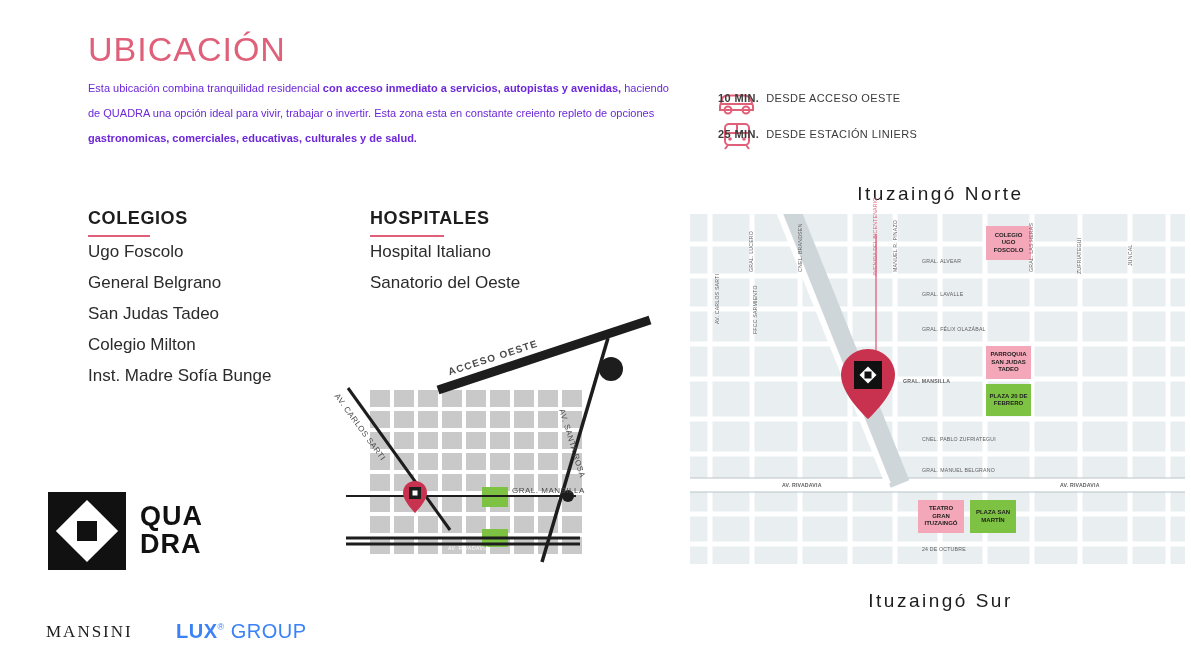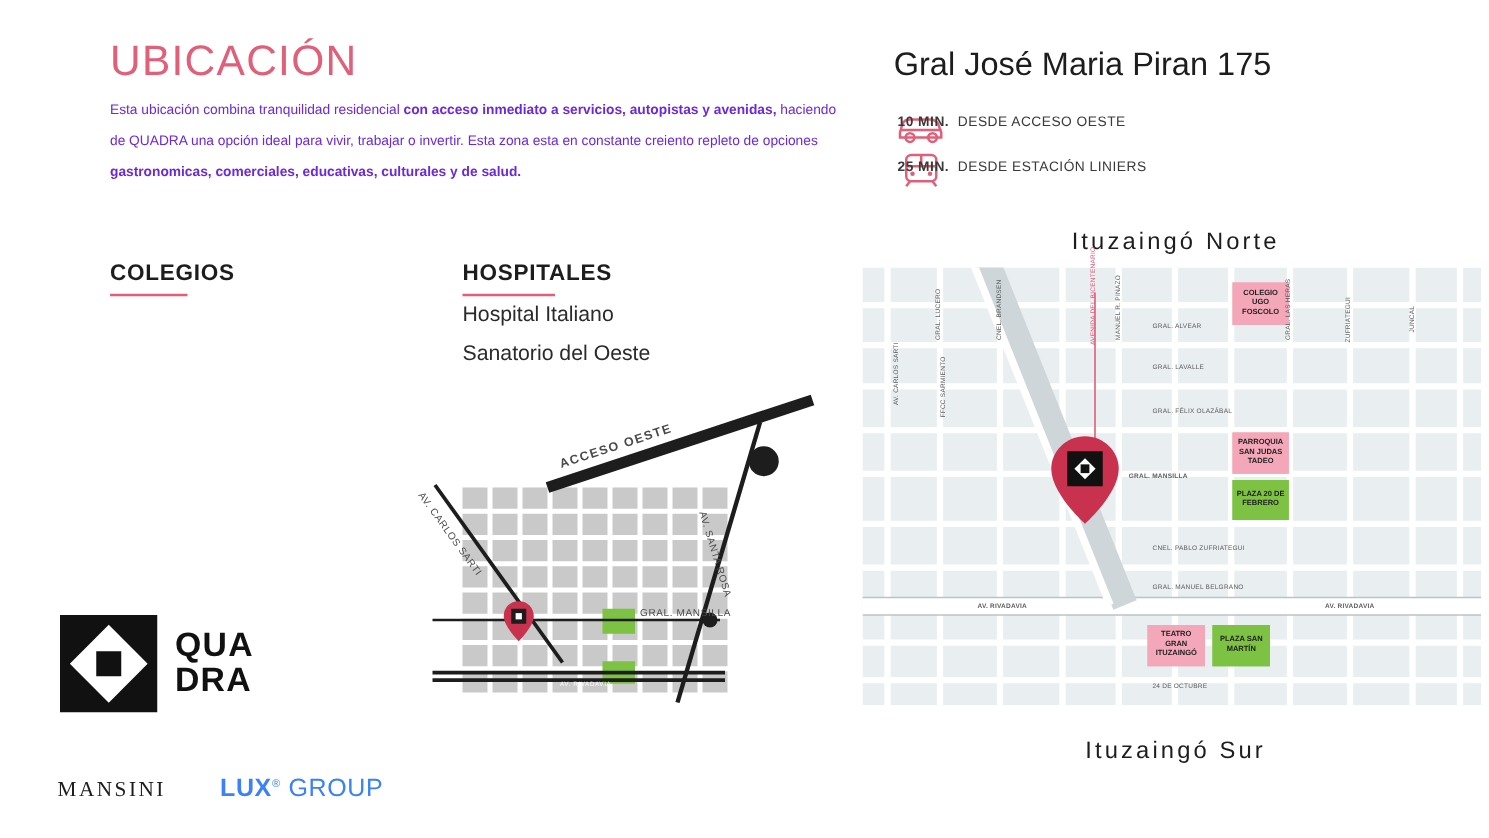--- a/index.html
+++ b/index.html
@@ -123,20 +123,27 @@
   <div id="left">
 
     <div id="title">UBICACIÓN</div>
 
     <div id="intro"><span>Esta ubicación combina tranquilidad residencial </span><b>con acceso inmediato a servicios, autopistas y avenidas,</b><span> haciendo de QUADRA una opción ideal para vivir, trabajar o invertir. Esta zona esta en constante creiento repleto de opciones </span><b>gastronomicas, comerciales, educativas, culturales y de salud.</b></div>
 
     <div class="col-head" id="colegios-head">
       <span>COLEGIOS</span>
       <span class="rule"></span>
     </div>
+    <div class="lista" id="colegios-list">
+        <div>Ugo Foscolo</div>
+        <div>General Belgrano</div>
+        <div>San Judas Tadeo</div>
+        <div>Colegio Milton</div>
+        <div>Inst. Madre Sofía Bunge</div>
+      </div>
 
     <div class="col-head" id="hospitales-head">
       <span>HOSPITALES</span>
       <span class="rule"></span>
     </div>
     <div class="lista" id="hospitales-list">
         <div>Hospital  Italiano</div>
         <div>Sanatorio del Oeste</div>
       </div>
 
@@ -260,21 +267,20 @@
 
     <div id="mansini">MANSINI</div>
     <div id="luxgroup">
       <span class="lux">LUX</span><span class="sup">®</span>
       <span class="grp">GROUP</span>
     </div>
   </div>
 
   <div id="right">
 
-    <div id="addr">Gral José Maria Piran 175</div>
 
     <div class="trip-icon" style="top:86px;">
       <svg width="44" height="30" viewBox="0 0 44 30">
         <path d="M5 20 L7 13 C8 10.5 10 9.5 13 9.5 L29 9.5 C32 9.5 34 10.5 35.5 13 L38 20 L38 24 L5 24 Z" fill="none" stroke="#e0607a" stroke-width="2"></path>
         <line x1="5" y1="18" x2="38" y2="18" stroke="#e0607a" stroke-width="2"></line>
         <circle cx="13" cy="24" r="3.5" fill="none" stroke="#e0607a" stroke-width="2"></circle>
         <circle cx="31" cy="24" r="3.5" fill="none" stroke="#e0607a" stroke-width="2"></circle>
       </svg>
     </div>
     <div class="trip" id="trip1">

